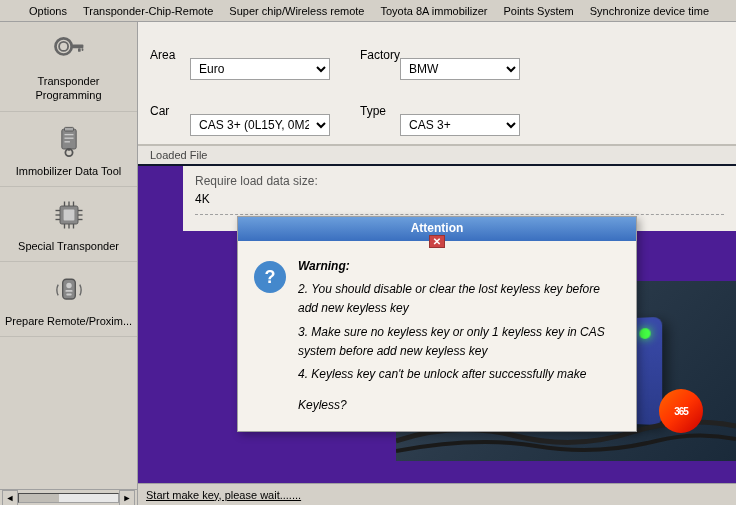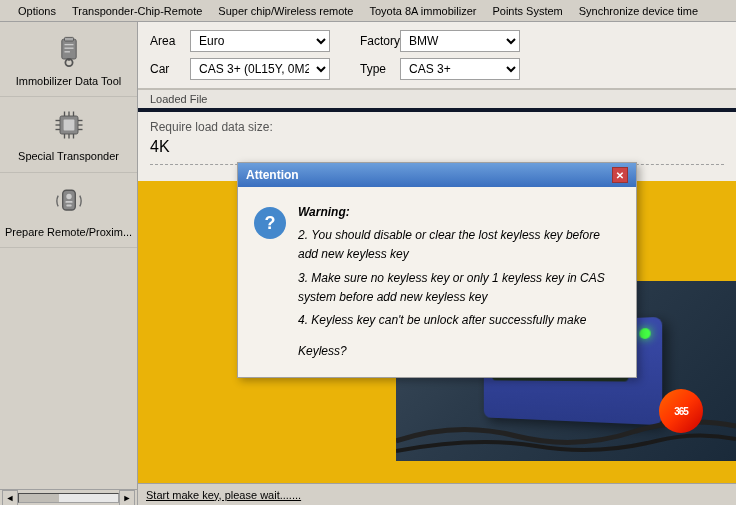--- a/index.html
+++ b/index.html
@@ -12,21 +12,21 @@
       overflow: hidden;
       position: relative;
     }
 
     
     .menu-bar {
       background: #d4d0c8;
       border-bottom: 1px solid #a0a0a0;
       display: flex;
       align-items: center;
-      padding: 2px 10px;
+      padding: 2px 21px;
       height: 22px;
     }
     .menu-item {
       padding: 2px 8px;
       font-size: 11px;
       color: #000;
       cursor: pointer;
       white-space: nowrap;
     }
 
@@ -98,21 +98,21 @@
       width: 40px;
       height: 100%;
       background: #c0bdb6;
       position: absolute;
       left: 0;
     }
 
     
     .content-area {
       flex: 1;
-      background: #eab308;
+      background: #4c1d95;
       display: flex;
       flex-direction: column;
     }
 
     
     .form-area {
       background: #f0ede8;
       padding: 8px 12px;
       border-bottom: 1px solid #c0bdb6;
     }
@@ -135,34 +135,35 @@
 
     .form-select {
       height: 22px;
       font-size: 12px;
       background: #fff;
       border: 1px solid #a0a0a0;
       width: 140px;
       padding: 0 4px;
       color: #000;
       cursor: pointer;
+      margin-top: 28px;
     }
 
     .form-select-narrow {
       width: 120px;
     }
 
     .form-spacer {
       width: 30px;
     }
 
     
     .loaded-file-bar {
       background: #e8e5e0;
-      border-bottom: 4px solid #0f172a;
+      border-bottom: 2px solid #0f172a;
       padding: 3px 12px;
       font-size: 11px;
       color: #444;
       border-top: 1px solid #c0bdb6;
     }
     .loaded-file-bar::before {
       content: '';
     }
 
     
@@ -173,21 +174,21 @@
       position: relative;
     }
 
     .data-size-label {
       font-size: 12px;
       color: #555;
       margin-bottom: 4px;
     }
 
     .data-size-value {
-      font-size: 16px;
+      font-size: 12px;
       color: #000;
       margin-bottom: 4px;
     }
 
     .dotted-divider {
       border: none;
       border-top: 1px dashed #a0a0a0;
       margin: 8px 0;
     }
 
@@ -227,20 +228,21 @@
     }
 
     .dialog-titlebar {
       background: linear-gradient(to bottom, #6b9edb, #3a6fbf);
       color: #fff;
       padding: 4px 8px;
       display: flex;
       align-items: center;
       justify-content: space-between;
       height: 24px;
+      flex-direction: column;
     }
 
     .dialog-title {
       font-size: 12px;
       font-weight: bold;
       color: #fff;
     }
 
     .dialog-close-btn {
       width: 16px;
@@ -416,20 +418,33 @@
   <span class="menu-item">Toyota 8A immobilizer</span>
   <span class="menu-item">Points System</span>
   <span class="menu-item">Synchronize device time</span>
 </div>
 
 <div class="main-container">
 
   <div class="sidebar">
     <div class="sidebar-scroll">
 
+      <div class="sidebar-item">
+        <div class="sidebar-icon key-icon">
+          <svg viewBox="0 0 40 40" xmlns="http://www.w3.org/2000/svg">
+            <circle cx="14" cy="16" r="9" fill="none" stroke="#666" stroke-width="3"></circle>
+            <circle cx="14" cy="16" r="5" fill="none" stroke="#666" stroke-width="2"></circle>
+            <rect x="22" y="14" width="14" height="4" rx="1" fill="#666"></rect>
+            <rect x="30" y="18" width="3" height="4" rx="1" fill="#666"></rect>
+            <rect x="34" y="18" width="2" height="3" rx="1" fill="#666"></rect>
+          </svg>
+        </div>
+        <span class="sidebar-label">Transponder
+Programming</span>
+      </div>
 
       <div class="sidebar-item">
         <div class="sidebar-icon tool-icon">
           <svg viewBox="0 0 40 40" xmlns="http://www.w3.org/2000/svg">
             <rect x="12" y="8" width="16" height="22" rx="2" fill="#888" stroke="#555" stroke-width="1"></rect>
             <rect x="15" y="6" width="10" height="4" rx="1" fill="#aaa" stroke="#555" stroke-width="1"></rect>
             <line x1="15" y1="14" x2="25" y2="14" stroke="#ccc" stroke-width="1.5"></line>
             <line x1="15" y1="18" x2="25" y2="18" stroke="#ccc" stroke-width="1.5"></line>
             <line x1="15" y1="22" x2="21" y2="22" stroke="#ccc" stroke-width="1.5"></line>
             <circle cx="20" cy="34" r="4" fill="none" stroke="#555" stroke-width="2"></circle>
@@ -512,21 +527,21 @@
         <select class="form-select form-select-narrow">
           <option>CAS 3+</option>
         </select>
       </div>
     </div>
 
     <div class="loaded-file-bar">
       <span>Loaded File</span>
     </div>
 
-    <div style="flex:1; position:relative; overflow:hidden;">
+    <div style="flex:1; position:relative; overflow:hidden;padding-left:45px;">
 
       <div class="content-body">
         <div class="data-size-label">Require load data size:</div>
         <div class="data-size-value">4K</div>
         <hr class="dotted-divider">
       </div>
 
       <div class="photo-overlay">
         <div class="photo-placeholder">
 

